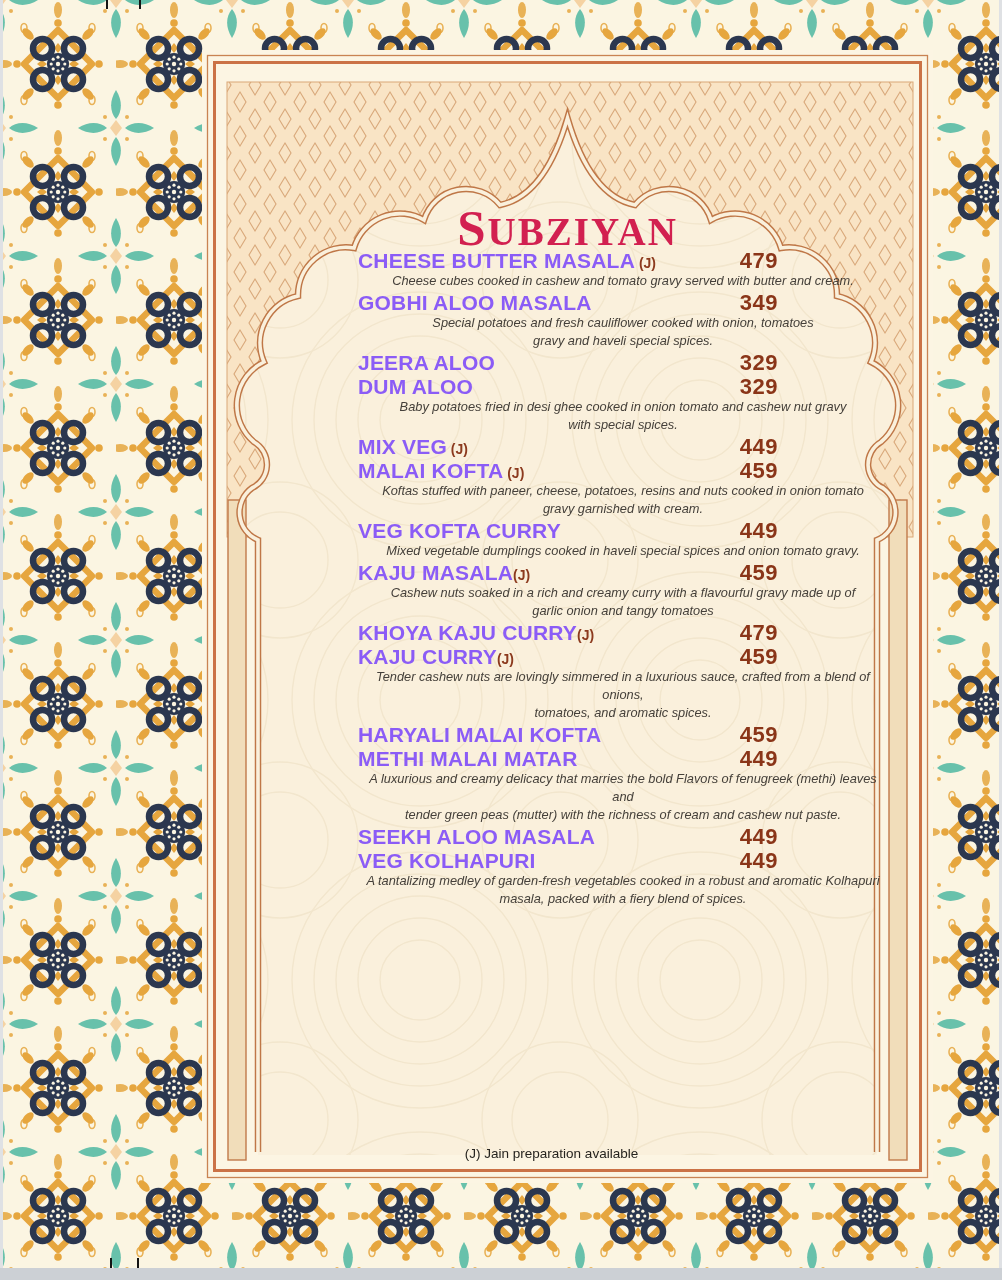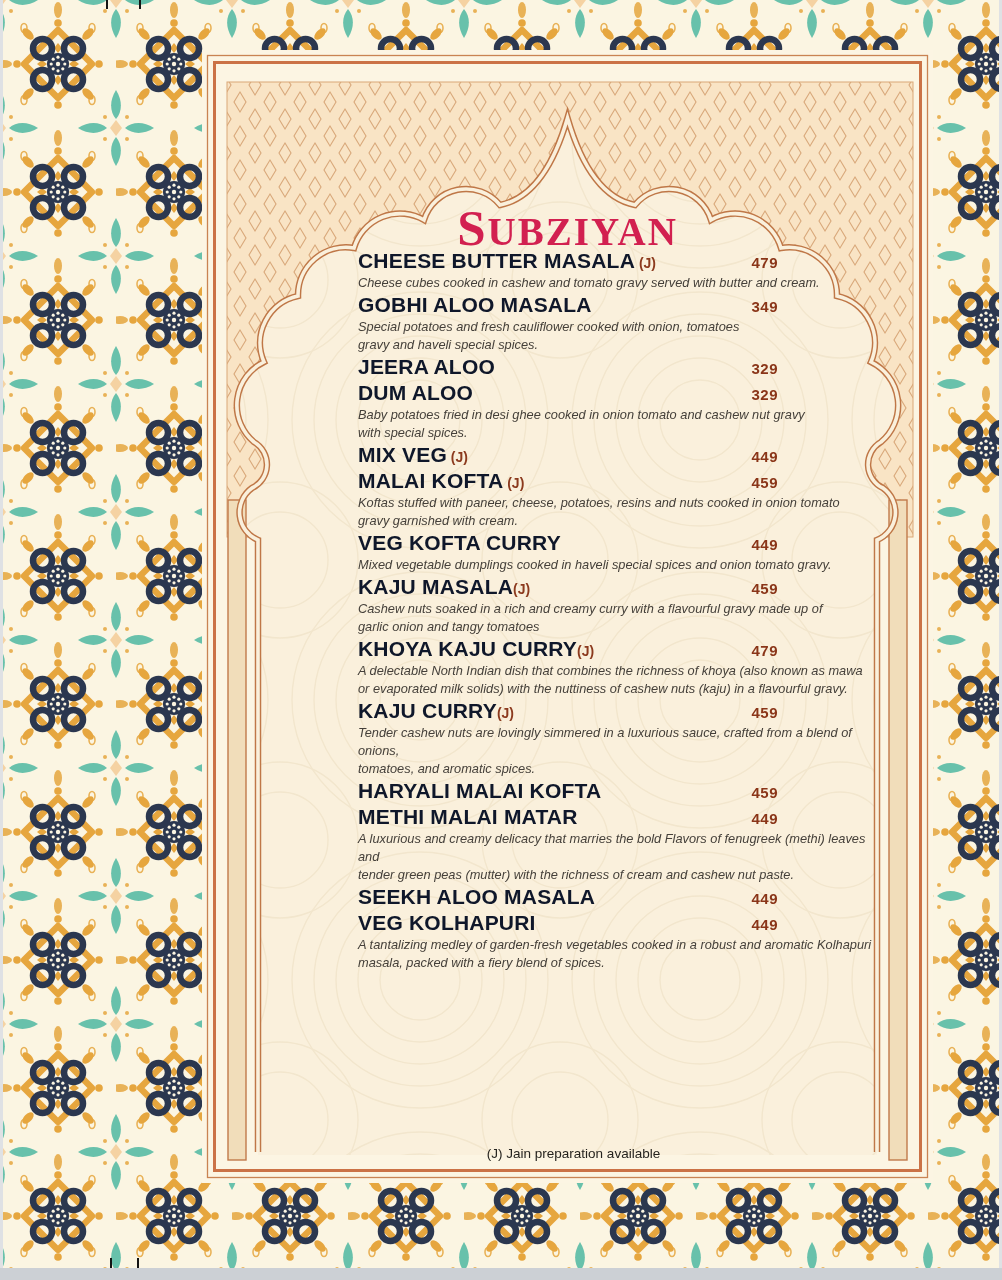--- a/index.html
+++ b/index.html
@@ -16,28 +16,28 @@
     position:absolute;left:317px;top:190px;width:501px;text-align:center;
     font-family:"Liberation Serif",serif;font-weight:bold;color:#d22050;
     letter-spacing:2px;line-height:52px;white-space:nowrap;margin-top:12px;
   }
   .title .tbig{font-size:51px;}
   .title .trest{font-size:39px;}
 
   .menu{position:absolute;left:358px;top:250px;width:530px;}
   .item{margin-bottom:2px;}
   .row{display:flex;align-items:baseline;padding-right:110px;}
-  .iname{font-weight:bold;font-size:21px;line-height:22px;color:#0f172a;letter-spacing:.2px;white-space:pre;}
+  .iname{font-weight:bold;font-size:21px;line-height:22px;color:#8b5cf6;letter-spacing:.2px;white-space:pre;}
   .jain{font-weight:bold;font-size:14px;color:#8c3a1e;white-space:pre;}
   .spacer{flex:1;}
-  .price{font-weight:bold;font-size:15px;line-height:22px;color:#8a3518;letter-spacing:.5px;}
-  .desc{font-style:italic;font-size:12.8px;line-height:18px;color:#45403a;white-space:pre-line;}
+  .price{font-weight:bold;font-size:22px;line-height:22px;color:#8a3518;letter-spacing:.5px;}
+  .desc{font-style:italic;font-size:12.8px;line-height:18px;color:#45403a;white-space:pre-line;text-align:center;}
 
   .footer{
-    position:absolute;left:323px;top:1146px;width:501px;text-align:center;
+    position:absolute;left:301px;top:1146px;width:501px;text-align:center;
     font-size:13.5px;color:#26241f;
   }
 </style>
 </head>
 <body>
 
 <svg class="bg" width="1002" height="1280" viewBox="0 0 1002 1280" aria-hidden="true">
   <defs>
 
     <pattern id="tiles" width="116" height="128" patternUnits="userSpaceOnUse">
@@ -264,22 +264,20 @@
       <div class="desc">Cashew nuts soaked in a rich and creamy curry with a flavourful gravy made up of
 garlic onion and tangy tomatoes</div>
     </div>
     <div class="item">
       <div class="row">
         <span class="iname">KHOYA KAJU CURRY</span>
         <span class="jain">(J)</span>
         <span class="spacer"></span>
         <span class="price">479</span>
       </div>
-      <div class="desc">A delectable North Indian dish that combines the richness of khoya (also known as mawa
-or evaporated milk solids) with the nuttiness of cashew nuts (kaju) in a flavourful gravy.</div>
     </div>
     <div class="item">
       <div class="row">
         <span class="iname">KAJU CURRY</span>
         <span class="jain">(J)</span>
         <span class="spacer"></span>
         <span class="price">459</span>
       </div>
       <div class="desc">Tender cashew nuts are lovingly simmered in a luxurious sauce, crafted from a blend of onions,
 tomatoes, and aromatic spices.</div>

